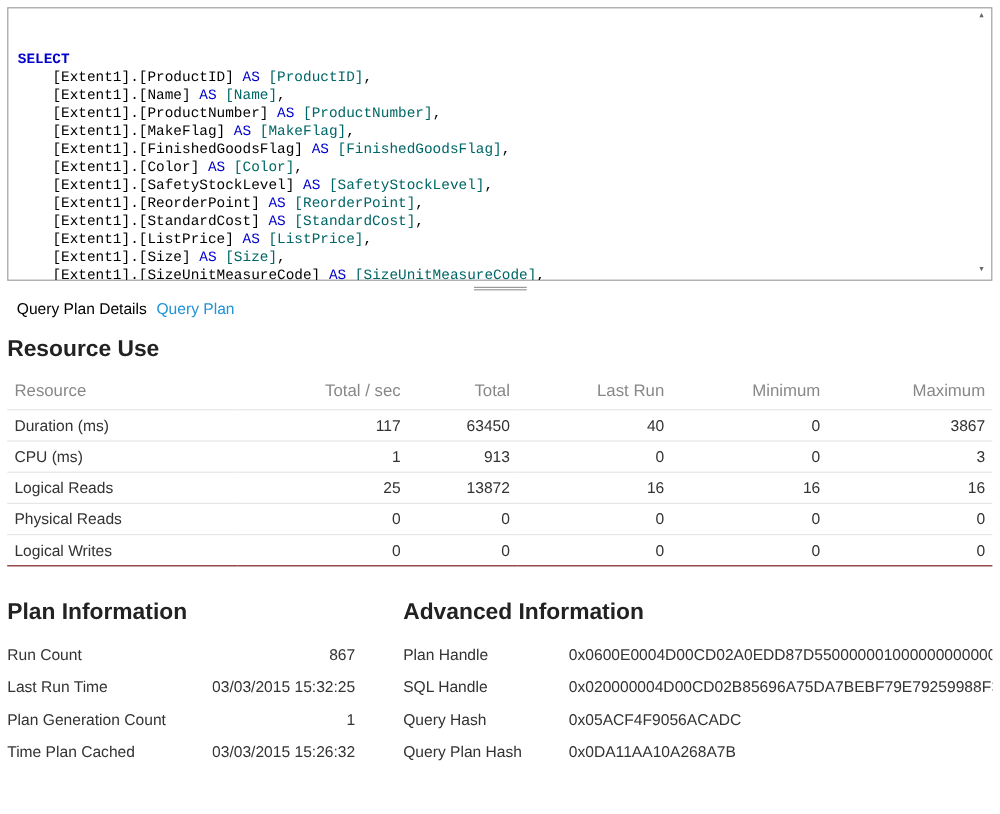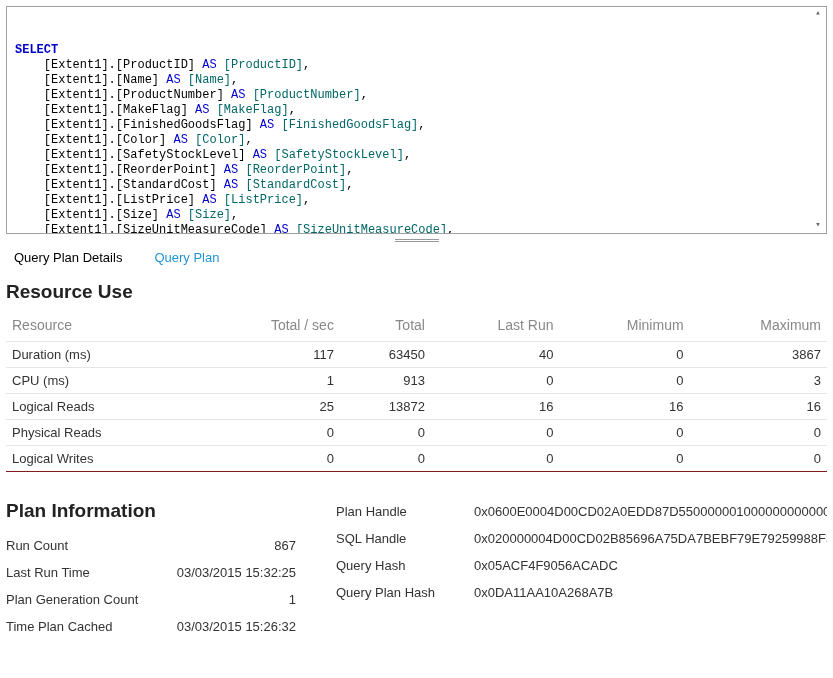--- a/index.html
+++ b/index.html
@@ -47,21 +47,21 @@
     align-items:center;
     justify-content:center;
   }
   .splitter .grip {
     width:44px; height:3px;
     border-top:1px solid #999;
     border-bottom:1px solid #999;
   }
   .tabs {
     display:flex;
-    gap:32px;
+    gap:8px;
     padding:4px 8px 14px;
     font-size:13px;
   }
   .tab { cursor:pointer; }
   .tab.active { color:#000; }
   .tab.inactive { color:#2294d6; }
   h2.section {
     font-size:19px;
     font-weight:600;
     margin:2px 0 10px;
@@ -197,20 +197,21 @@
           <span class="label">Plan Generation Count</span>
           <span class="value">1</span>
         </div>
         <div class="info-row">
           <span class="label">Time Plan Cached</span>
           <span class="value">03/03/2015 15:26:32</span>
         </div>
       </div>
   </div>
   <div class="info-col right">
+    <h2 class="section">Advanced Information</h2>
     <div id="adv-info-body">
         <div class="info-row">
           <span class="label">Plan Handle</span>
           <span class="value">0x0600E0004D00CD02A0EDD87D5500000010000000000000000000000</span>
         </div>
         <div class="info-row">
           <span class="label">SQL Handle</span>
           <span class="value">0x020000004D00CD02B85696A75DA7BEBF79E79259988F30C3000000000</span>
         </div>
         <div class="info-row">

